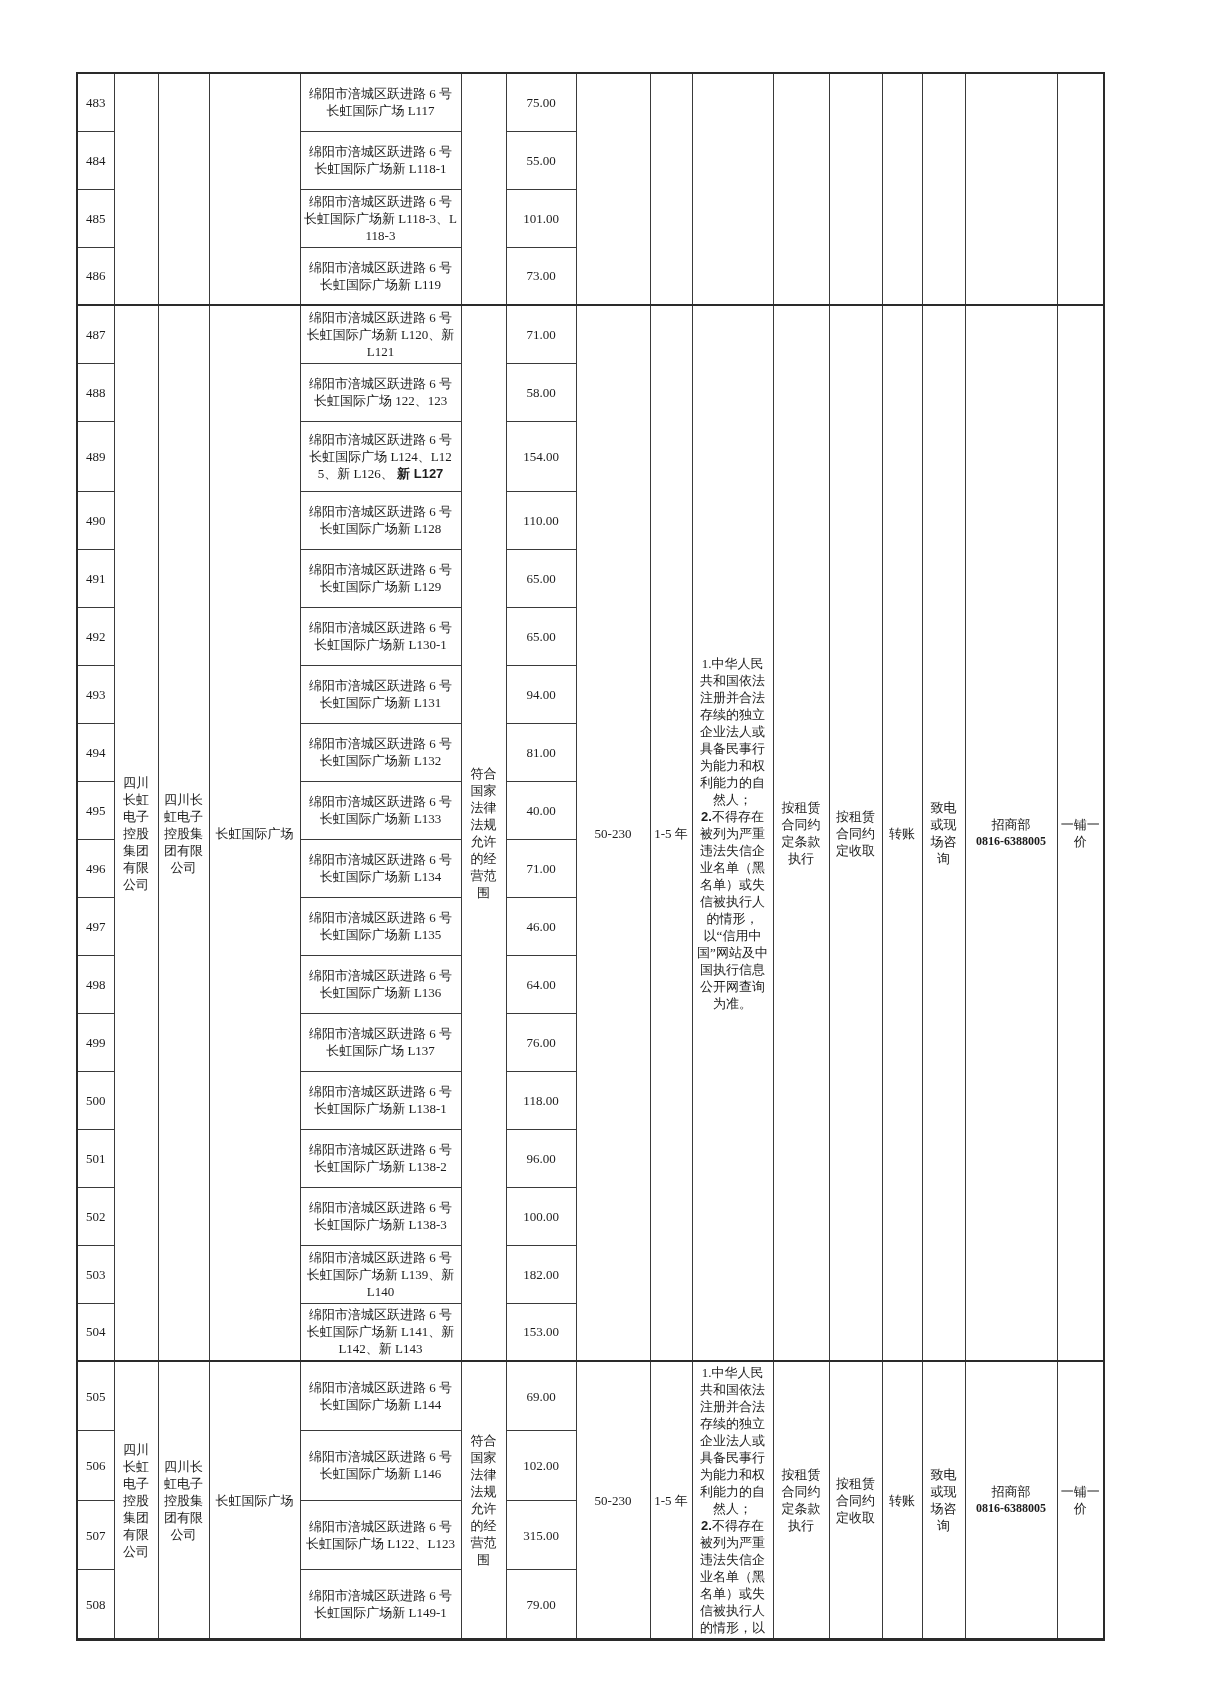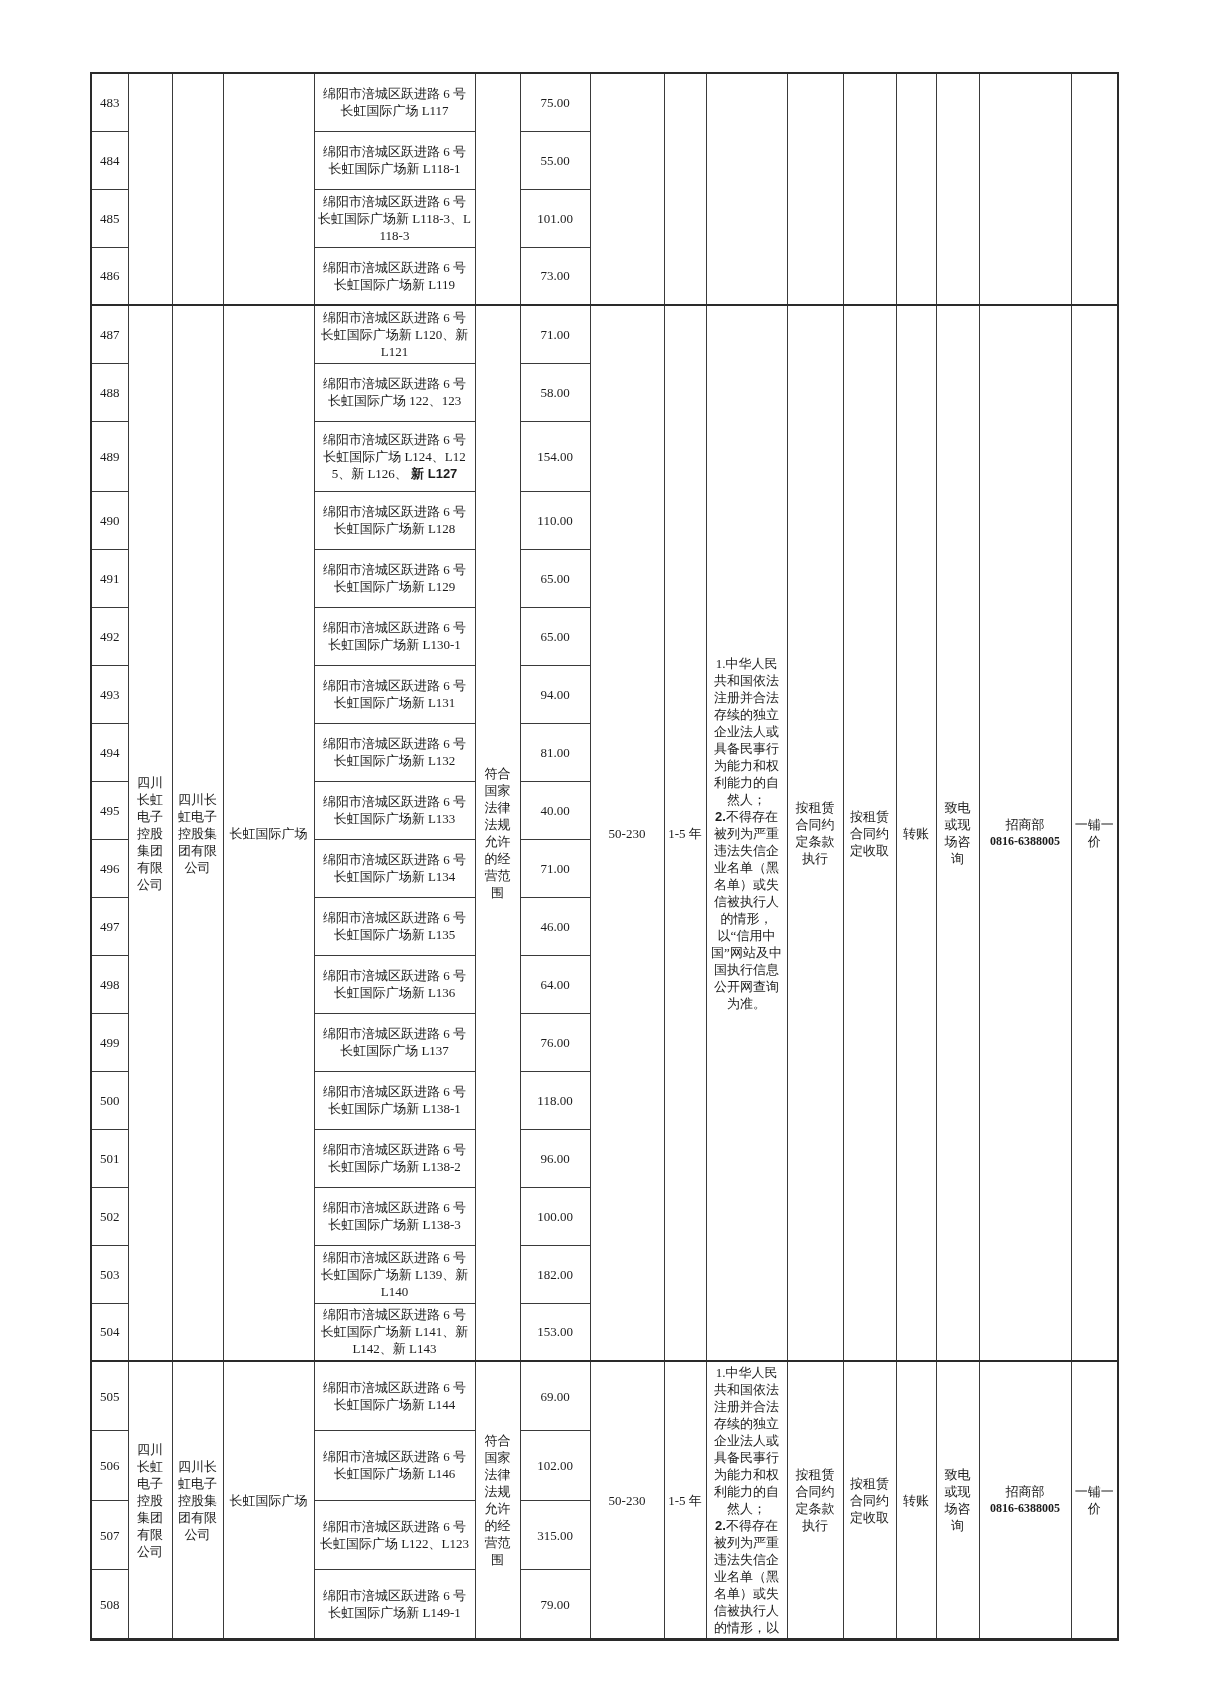--- a/index.html
+++ b/index.html
@@ -2,21 +2,21 @@
 <html><head>
 <meta charset="utf-8">
 <style>
   html,body{margin:0;padding:0;}
   body{
     width:1208px;height:1708px;background:#ffffff;position:relative;
     font-family:"Liberation Serif","DejaVu Serif",serif;color:#1c1c1c;
   }
   .page{position:absolute;left:0;top:0;width:1208px;height:1708px;background:#ffffff;overflow:hidden;}
   table.doc-table{
-    position:absolute;left:90px;top:72px;width:1027px;
+    position:absolute;left:76px;top:72px;width:1027px;
     border-collapse:collapse;table-layout:fixed;
     border:2px solid #2a2a2a;border-bottom:3px solid #2a2a2a;
   }
   .doc-table td{
     border:1px solid #3a3a3a;
     text-align:center;vertical-align:middle;
     padding:2px 3px;font-size:13px;line-height:17px;
     overflow:hidden;word-break:break-all;
   }
   .doc-table tr{height:58px;}

